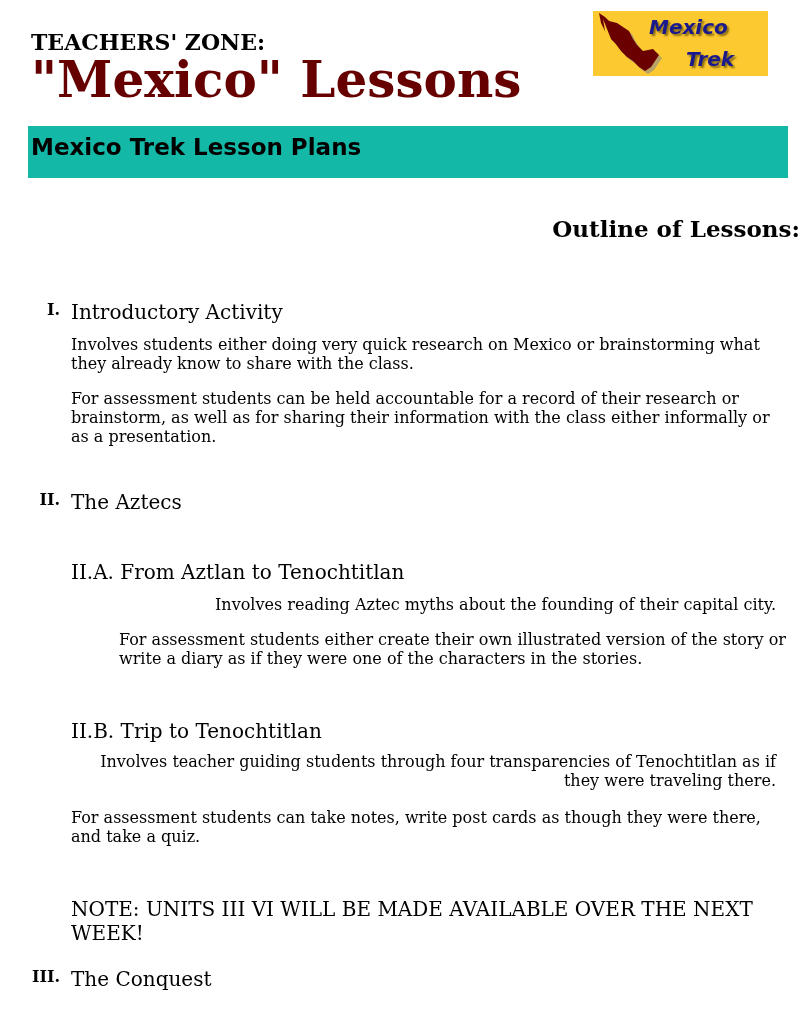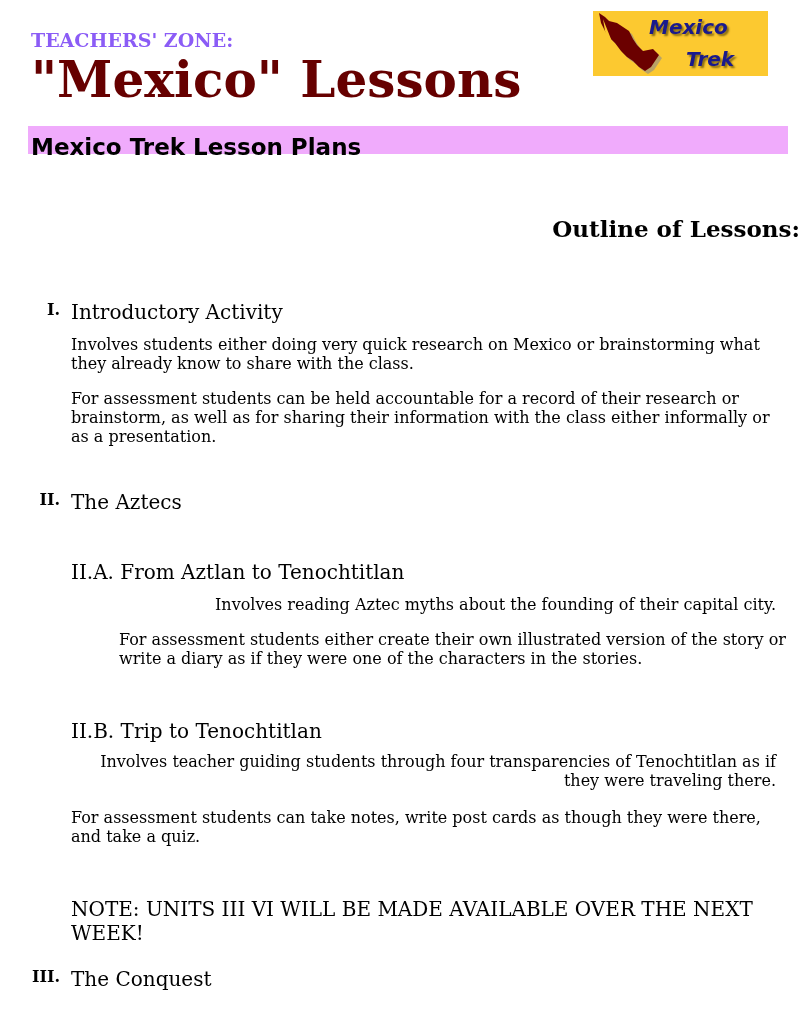--- a/index.html
+++ b/index.html
@@ -1,24 +1,24 @@
 <!DOCTYPE html>
 <html><head>
 <meta charset="utf-8">
 <style>
   html, body { margin:0; padding:0; background:#ffffff; }
   body { width:800px; height:1024px; overflow:hidden; position:relative;
          font-family:"DejaVu Serif", serif; color:#000; }
-  .kicker { position:absolute; left:31px; top:29px; font-size:19px; font-weight:bold; color:#8b5cf6; letter-spacing:0; }
+  .kicker { position:absolute; left:31px; top:29px; font-size:22px; font-weight:bold; color:#000000; letter-spacing:0; }
   .title { position:absolute; left:31px; top:50px; font-size:50px; font-weight:bold; color:#660000; line-height:60px; }
   .logo { position:absolute; left:593px; top:11px; width:175px; height:65px; background:#fcc930; overflow:hidden; }
   .logo svg { position:absolute; left:0; top:0; }
   .logo .l1 { position:absolute; left:56px; top:4px; font-family:"DejaVu Sans", sans-serif; font-style:italic; font-weight:bold; font-size:20px; color:#1a1a8c; text-shadow:2px 2px 2px #8a6d10; }
   .logo .l2 { position:absolute; left:93px; top:36px; font-family:"DejaVu Sans", sans-serif; font-style:italic; font-weight:bold; font-size:20px; color:#1a1a8c; text-shadow:2px 2px 2px #8a6d10; }
-  .banner { position:absolute; left:28px; top:126px; width:760px; height:28px; background:#f0abfc; }
+  .banner { position:absolute; left:28px; top:126px; width:760px; height:52px; background:#14b8a6; }
   .banner span { position:absolute; left:3px; top:8px; font-family:"DejaVu Sans", sans-serif; font-weight:bold; font-size:23px; color:#000; }
   .outline-h { position:absolute; left:0; width:800px; top:215px; text-align:right; font-size:23px; font-weight:bold; }
   .sec-num { position:absolute; font-weight:bold; font-size:16px; text-align:right; width:40px; }
   .sec-title { position:absolute; left:71px; font-weight:normal; font-size:20px; }
   .para { position:absolute; left:71px; width:705px; font-size:16px; line-height:19px; }
 </style>
 </head>
 <body>
 
 <div class="kicker">TEACHERS' ZONE:</div>

